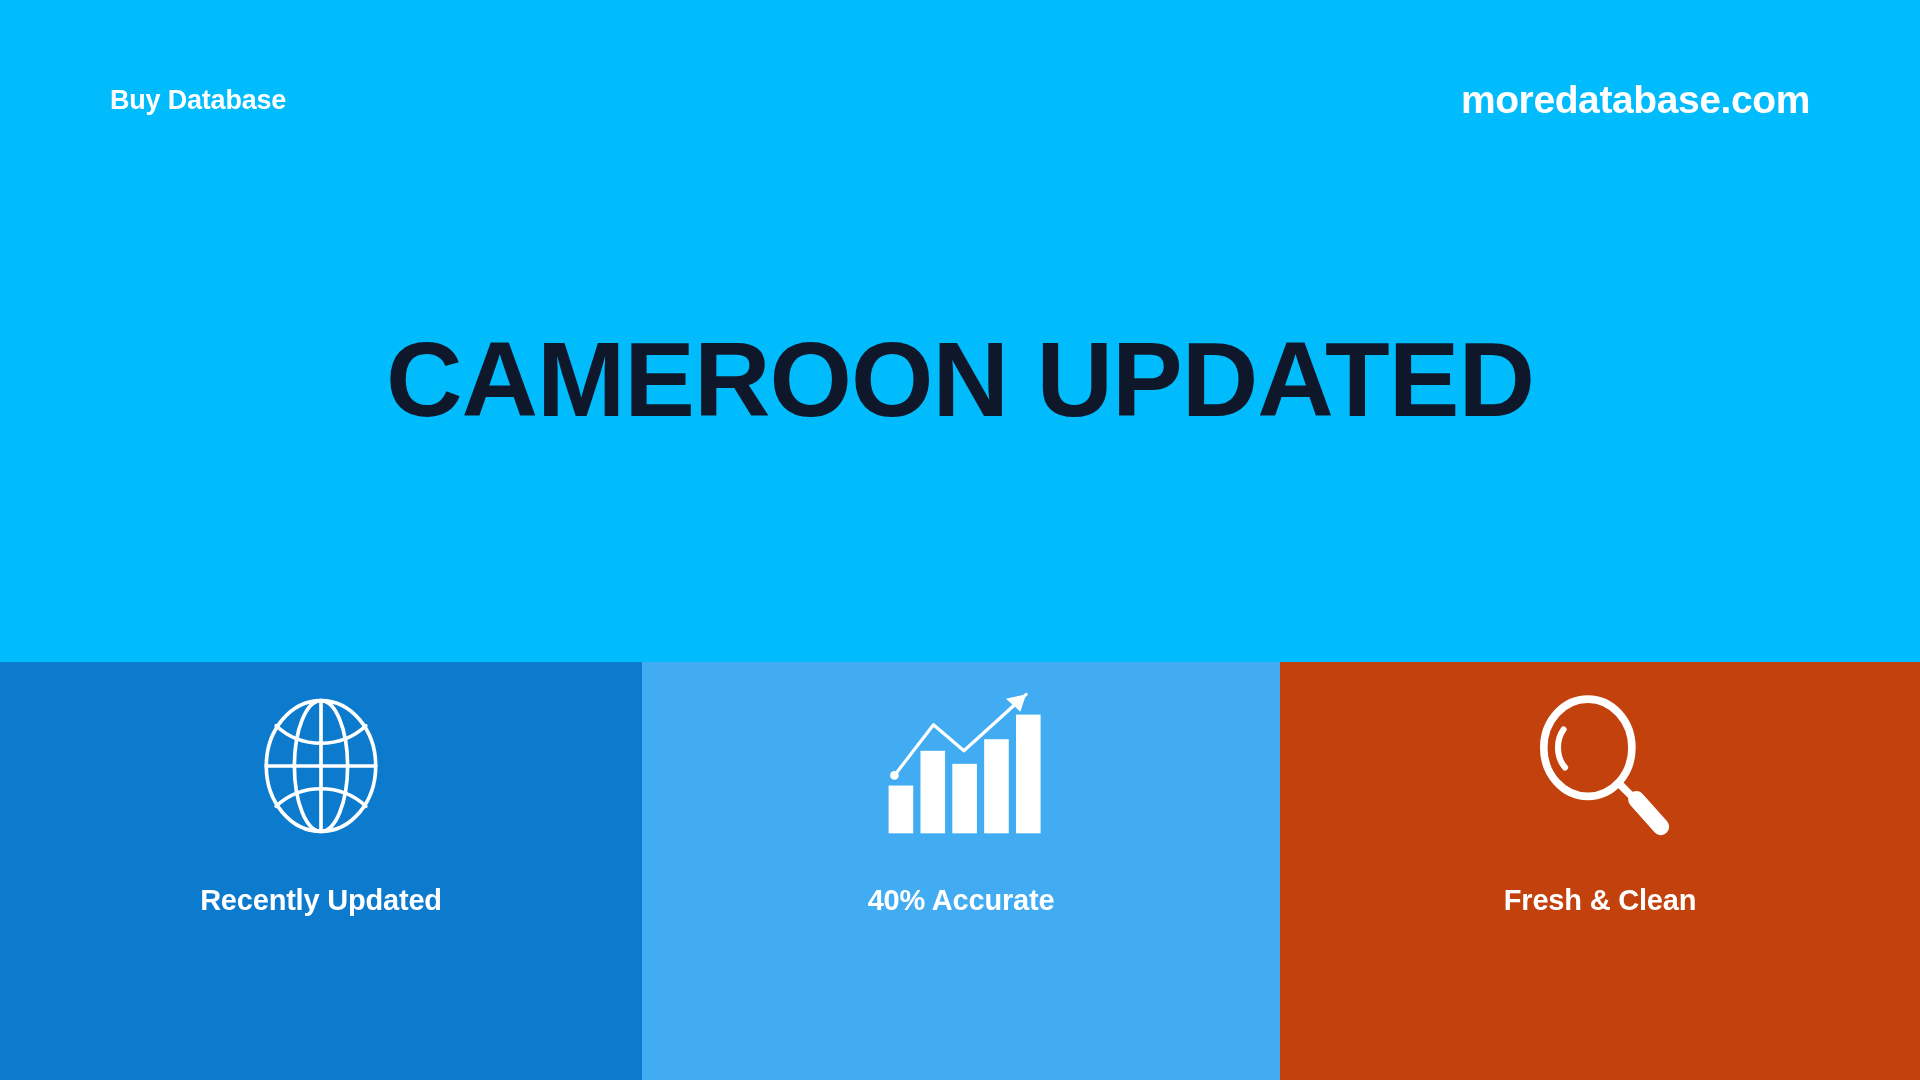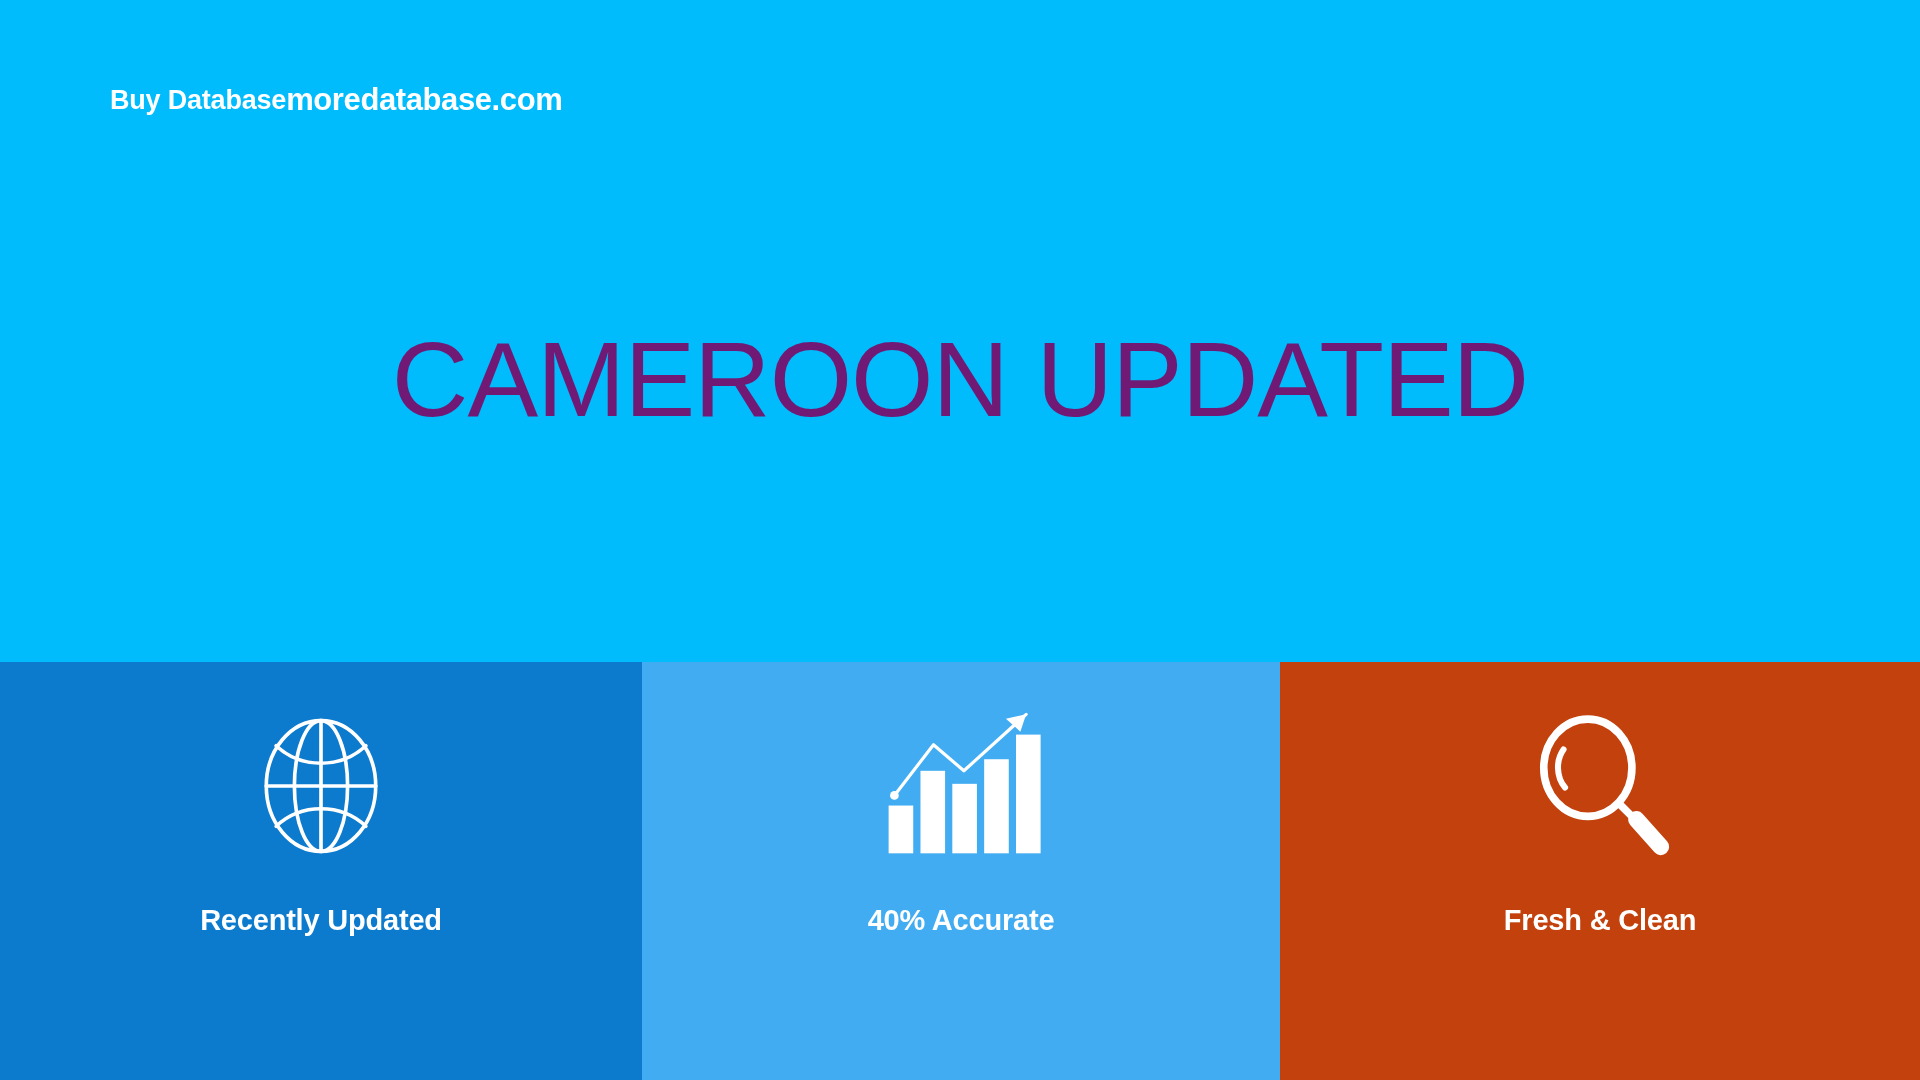--- a/index.html
+++ b/index.html
@@ -32,49 +32,50 @@
   }
 
   .topbar {
     position: absolute;
     top: 0;
     left: 0;
     width: 100%;
     height: 200px;
     display: flex;
     align-items: center;
+    justify-content: space-between;
     padding: 0 110px;
     box-sizing: border-box;
   }
 
   .brand-left {
     color: #ffffff;
     font-size: 27px;
     font-weight: bold;
     letter-spacing: -0.2px;
     white-space: nowrap;
   }
 
   .brand-right {
     color: #ffffff;
-    font-size: 31px;
+    font-size: 39px;
     font-weight: bold;
     letter-spacing: -0.4px;
     white-space: nowrap;
   }
 
   .hero-title {
     position: absolute;
     left: 0;
     right: 0;
     top: 300px;
     text-align: center;
-    color: #701a75;
+    color: #0f172a;
     font-size: 106px;
-    font-weight: normal;
+    font-weight: bold;
     line-height: 1.18;
     letter-spacing: -1px;
     text-transform: uppercase;
     padding: 0 80px;
     box-sizing: border-box;
     margin-top: 17px;
   }
   .hero-title .line {
     display: block;
     white-space: nowrap;
@@ -86,21 +87,21 @@
     flex: 1 1 auto;
     height: 418px;
   }
 
   .feature {
     position: relative;
     display: flex;
     flex-direction: column;
     align-items: center;
     box-sizing: border-box;
-    padding-top: 44px;
+    padding-top: 24px;
   }
   .feature.f1 { flex: 0 0 642px;  background: #0c7bce; }
   .feature.f2 { flex: 0 0 638px;  background: #42acf2; }
   .feature.f3 { flex: 1 1 auto;   background: #c2410c; }
 
   .feature-icon {
     height: 160px;
     width: 100%;
     display: flex;
     align-items: center;

